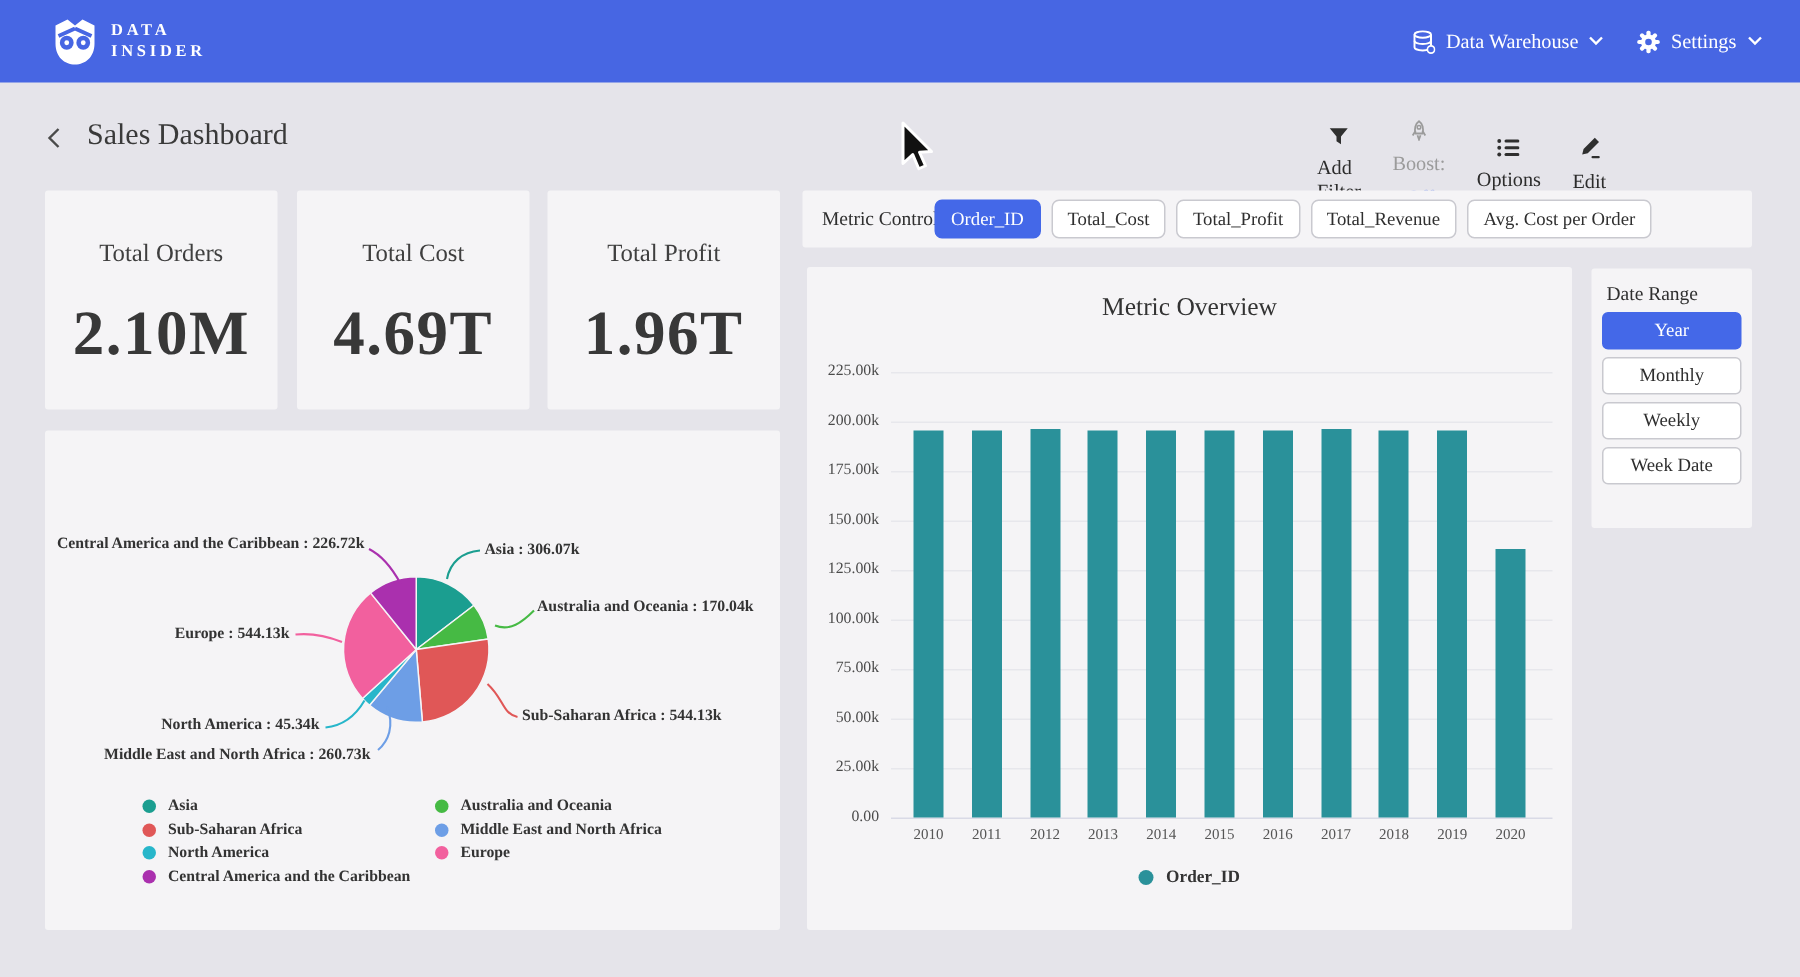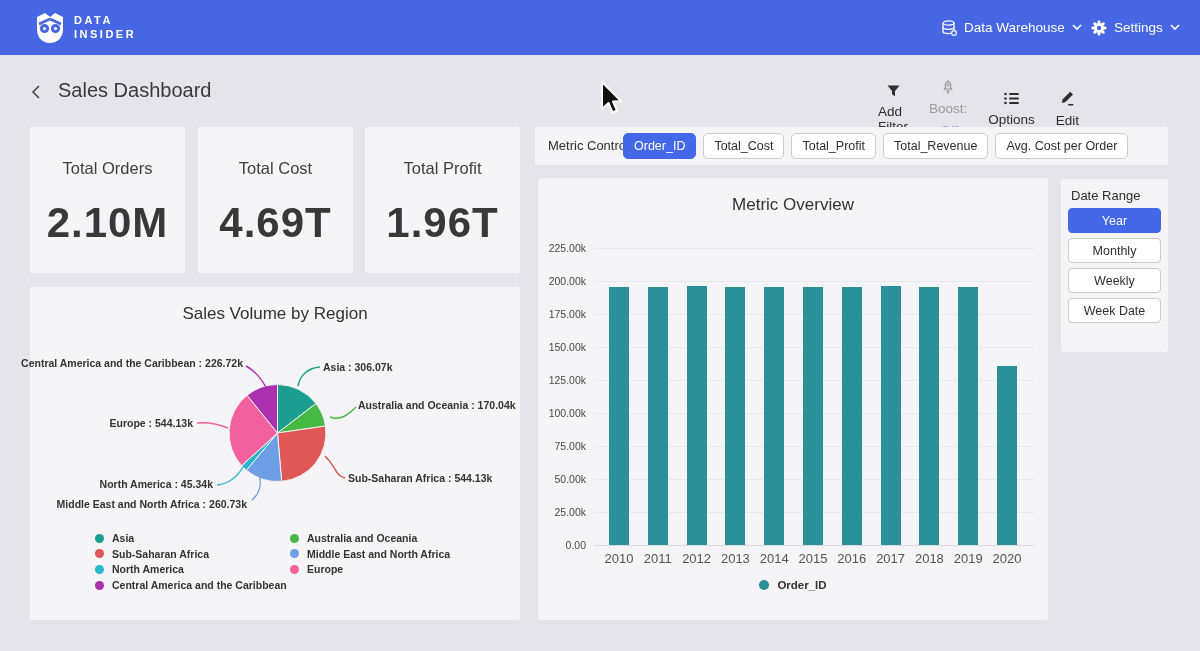--- a/index.html
+++ b/index.html
@@ -1,18 +1,18 @@
 <!DOCTYPE html>
 <html><head>
 <meta charset="utf-8">
 <style>
   html,body{margin:0;padding:0;}
   body{width:1200px;height:651px;overflow:hidden;background:#e5e4ea;
        font-family:"Liberation Sans",sans-serif;-webkit-font-smoothing:antialiased;}
-  .screen{position:relative;width:1052px;height:651px;}
+  .screen{position:relative;width:1052px;height:651px;font-family:Liberation Serif, serif;}
   .abs{position:absolute;}
   
   .navbar{position:absolute;left:0;top:0;width:1200px;height:55px;background:#4766e3;}
   .logo-text{position:absolute;left:74px;top:13px;color:#fff;font-size:11px;font-weight:bold;
              letter-spacing:2.5px;line-height:14px;}
   .nav-item{position:absolute;top:14px;height:27px;display:flex;align-items:center;gap:7px;
             color:#fff;font-size:13.5px;font-weight:500;cursor:default;}
   .dash-btn{position:absolute;left:822px;top:13px;height:28px;background:#fff;border:none;
             border-radius:15px;display:flex;align-items:center;gap:7px;padding:0 14px;
             color:#3d62e0;font-size:13.5px;font-weight:bold;font-family:inherit;}
@@ -39,21 +39,21 @@
   
   .dr-label{position:absolute;left:10px;top:9px;font-size:13px;color:#2f2f2f;}
   .dr-btn{position:absolute;left:7px;width:93px;height:25px;border-radius:4px;background:#fff;
           border:1px solid #c9c9cf;font-size:12.5px;color:#2f2f2f;font-family:inherit;}
   .dr-btn.selected{background:#4468e8;border-color:#4468e8;color:#fff;}
   
   .ytick{position:absolute;width:48px;text-align:right;font-size:10.5px;color:#4a4a4a;}
   .gridline{position:absolute;left:56px;width:441px;height:1px;background:#e7e7ec;}
   .gridline.base{background:#d9dae6;}
   .bar{position:absolute;width:20px;background:#2a919a;}
-  .xtick{position:absolute;width:40px;text-align:center;font-size:13px;color:#555;}
+  .xtick{position:absolute;width:40px;text-align:center;font-size:10px;color:#555;}
   .bar-legend{position:absolute;top:401px;left:0;width:100%;display:flex;justify-content:center;
               align-items:center;gap:8px;font-size:11.5px;font-weight:bold;color:#333;}
   .legend-dot{width:10px;height:10px;border-radius:50%;}
   
   .pie-label{position:absolute;white-space:nowrap;font-size:10.5px;font-weight:bold;color:#333;}
   .pie-legend-item{position:absolute;display:flex;align-items:center;gap:8px;
                    font-size:10.5px;font-weight:bold;color:#333;white-space:nowrap;}
   .cursor{position:absolute;left:598px;top:80px;z-index:50;}
 </style>
 </head>
@@ -155,21 +155,20 @@
   <div class="card" style="left:198px;top:127px;width:155px;height:146px">
     <div class="kpi-label">Total Cost</div>
     <div class="kpi-value">4.69T</div>
   </div>
   <div class="card" style="left:365px;top:127px;width:155px;height:146px">
     <div class="kpi-label">Total Profit</div>
     <div class="kpi-value">1.96T</div>
   </div>
 
   <div class="card" style="left:30px;top:287px;width:490px;height:333px" id="pie-card">
-    <div class="chart-title">Sales Volume by Region</div>
     <svg id="pie-svg" class="abs" style="left:0;top:0" width="490" height="333">
         <path d="M247.5,146 L247.5,97.5 A48.5,48.5 0 0 1 285.9983414505062,116.50207285994087 Z" fill="#1b9e90" stroke="#f5f4f6" stroke-width="1"></path>
         <path d="M247.5,146 L285.9983414505062,116.50207285994087 A48.5,48.5 0 0 1 295.4955853387801,139.02333976835067 Z" fill="#46ba44" stroke="#f5f4f6" stroke-width="1"></path>
         <path d="M247.5,146 L295.4955853387801,139.02333976835067 A48.5,48.5 0 0 1 251.61308733706218,194.32527819431255 Z" fill="#e05757" stroke="#f5f4f6" stroke-width="1"></path>
         <path d="M247.5,146 L251.61308733706218,194.32527819431255 A48.5,48.5 0 0 1 216.39473555697026,183.21172562417914 Z" fill="#6d9ee6" stroke="#f5f4f6" stroke-width="1"></path>
         <path d="M247.5,146 L216.39473555697026,183.21172562417914 A48.5,48.5 0 0 1 211.6419482468869,178.65654795704933 Z" fill="#27b6ca" stroke="#f5f4f6" stroke-width="1"></path>
         <path d="M247.5,146 L211.6419482468869,178.65654795704933 A48.5,48.5 0 0 1 217.03133013116138,108.26526591555566 Z" fill="#f2609e" stroke="#f5f4f6" stroke-width="1"></path>
         <path d="M247.5,146 L217.03133013116138,108.26526591555566 A48.5,48.5 0 0 1 247.50000000000003,97.5 Z" fill="#aa30ae" stroke="#f5f4f6" stroke-width="1"></path>
         <path d="M268,99 C270,88 278,81 290,80" fill="none" stroke="#1b9e90" stroke-width="1.4"></path>
         <path d="M300,130 C310,134 318,128 326,120" fill="none" stroke="#46ba44" stroke-width="1.4"></path>

